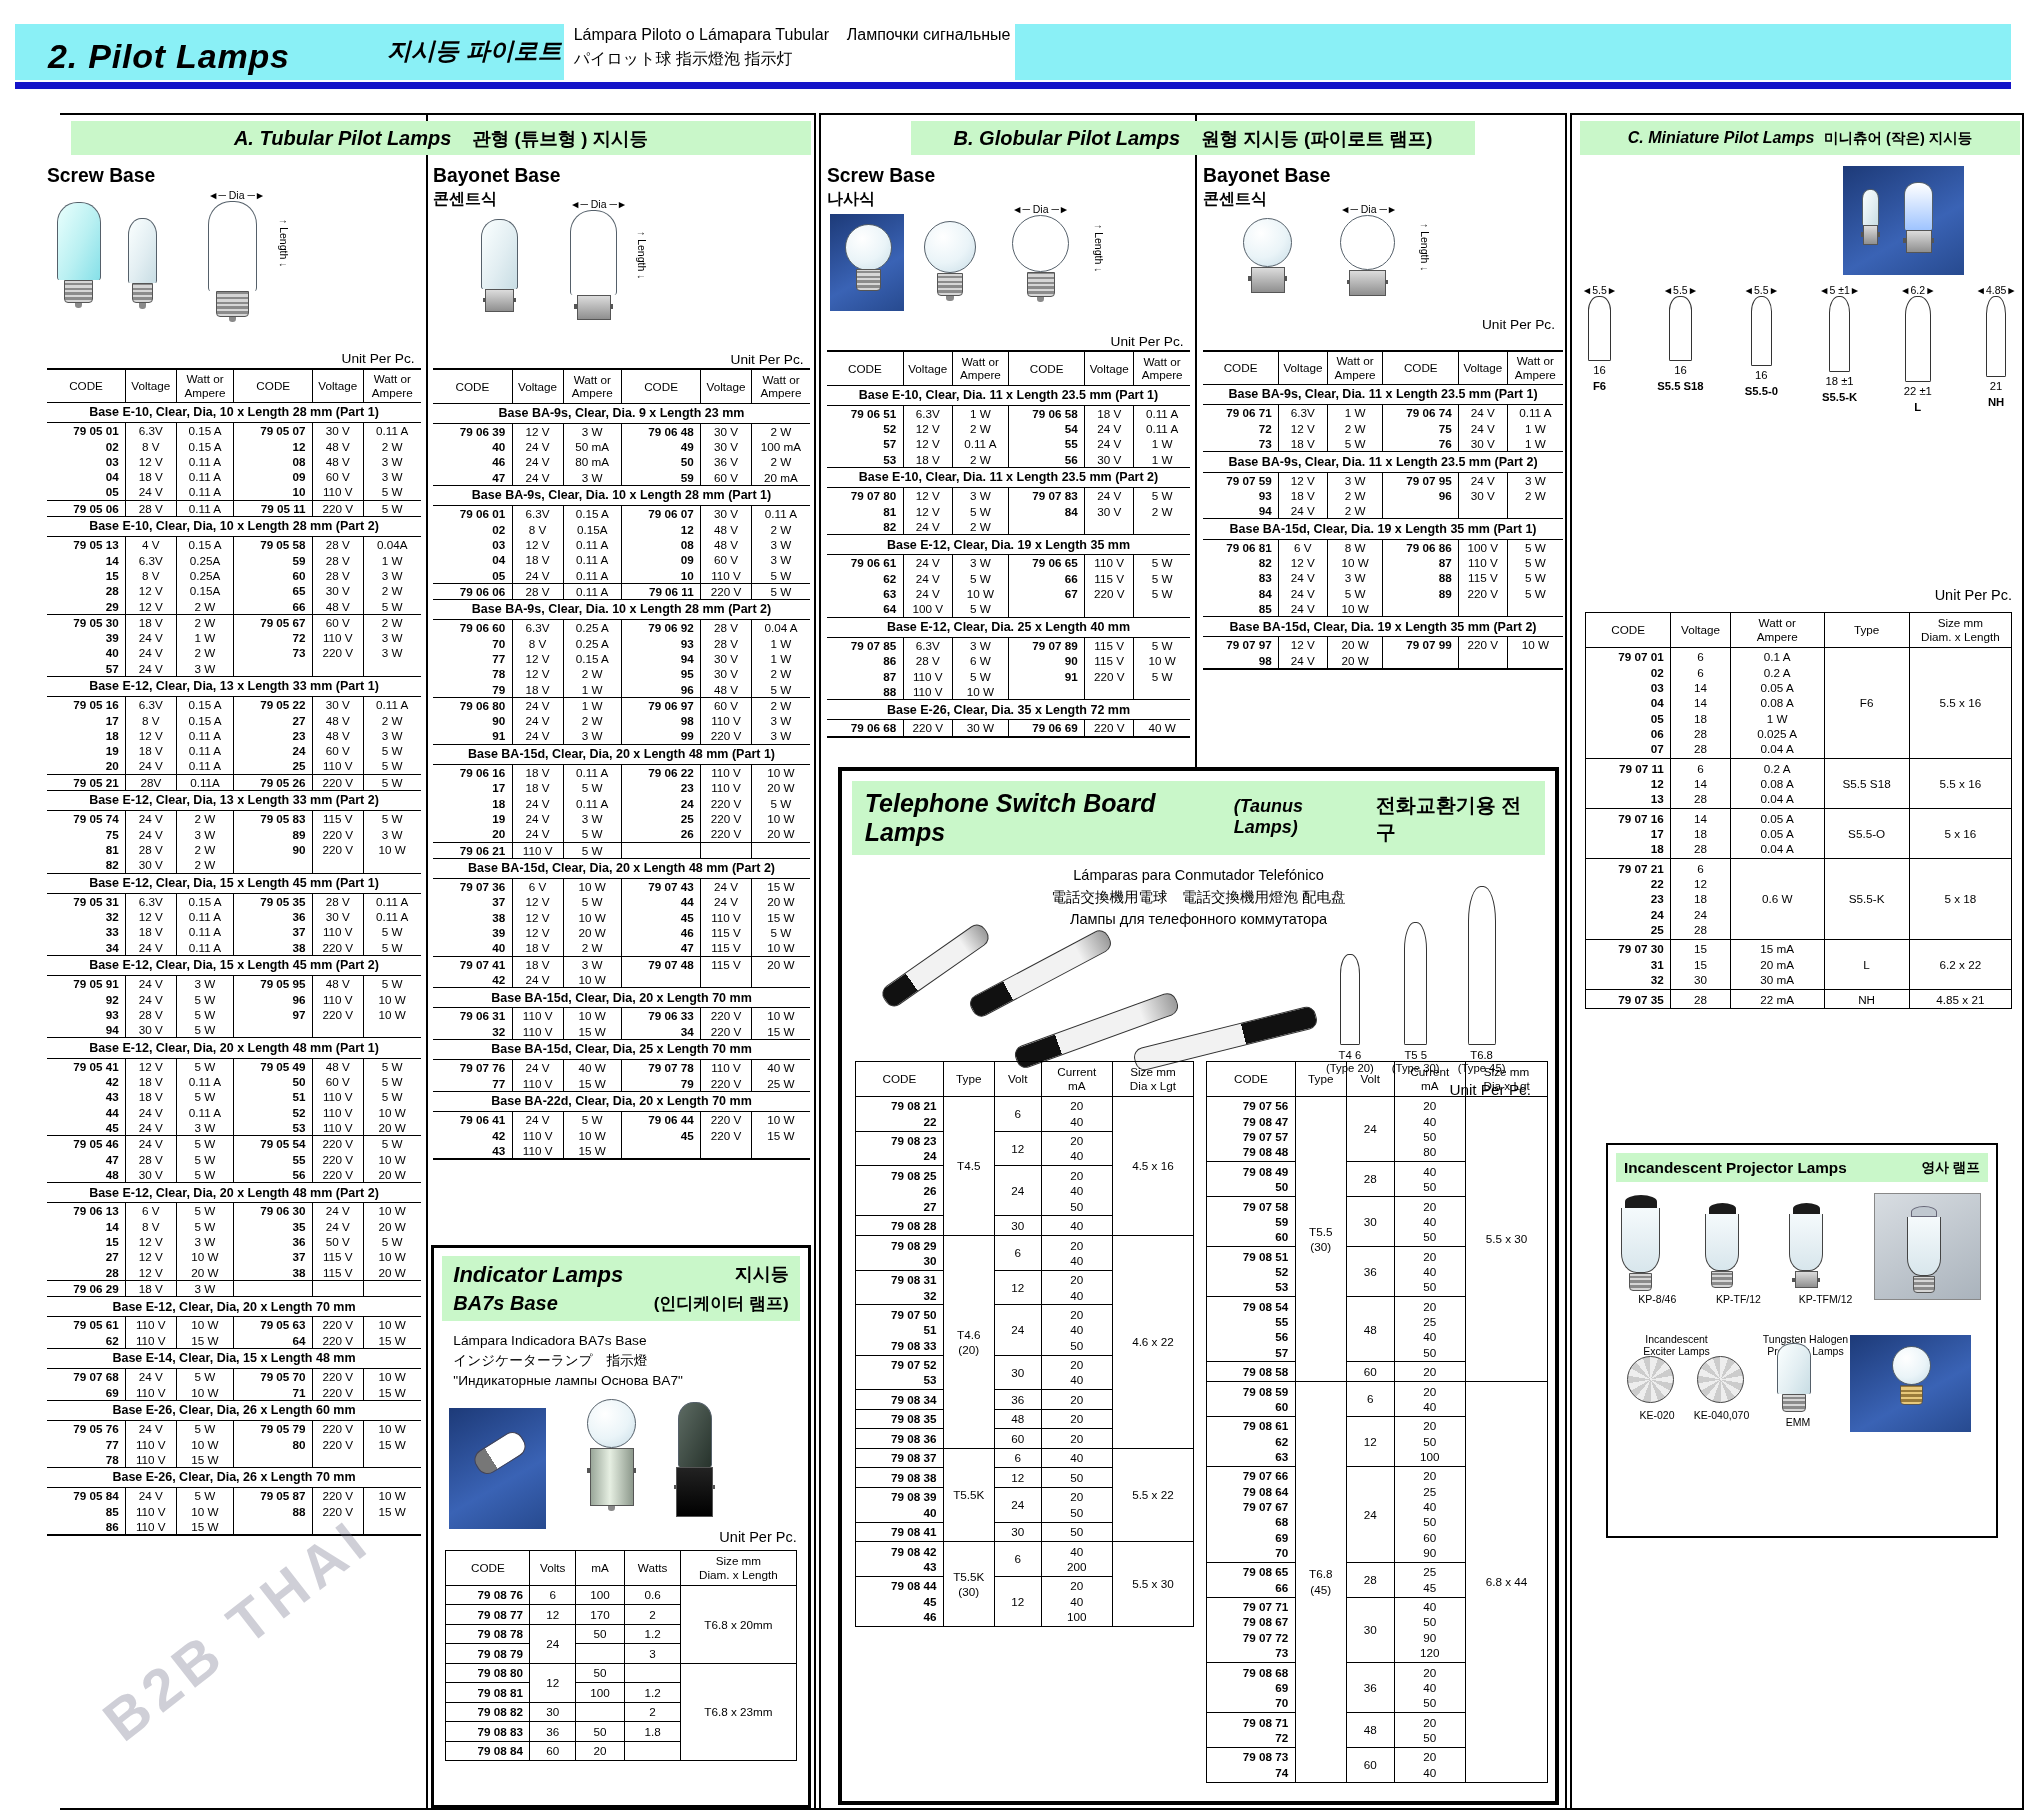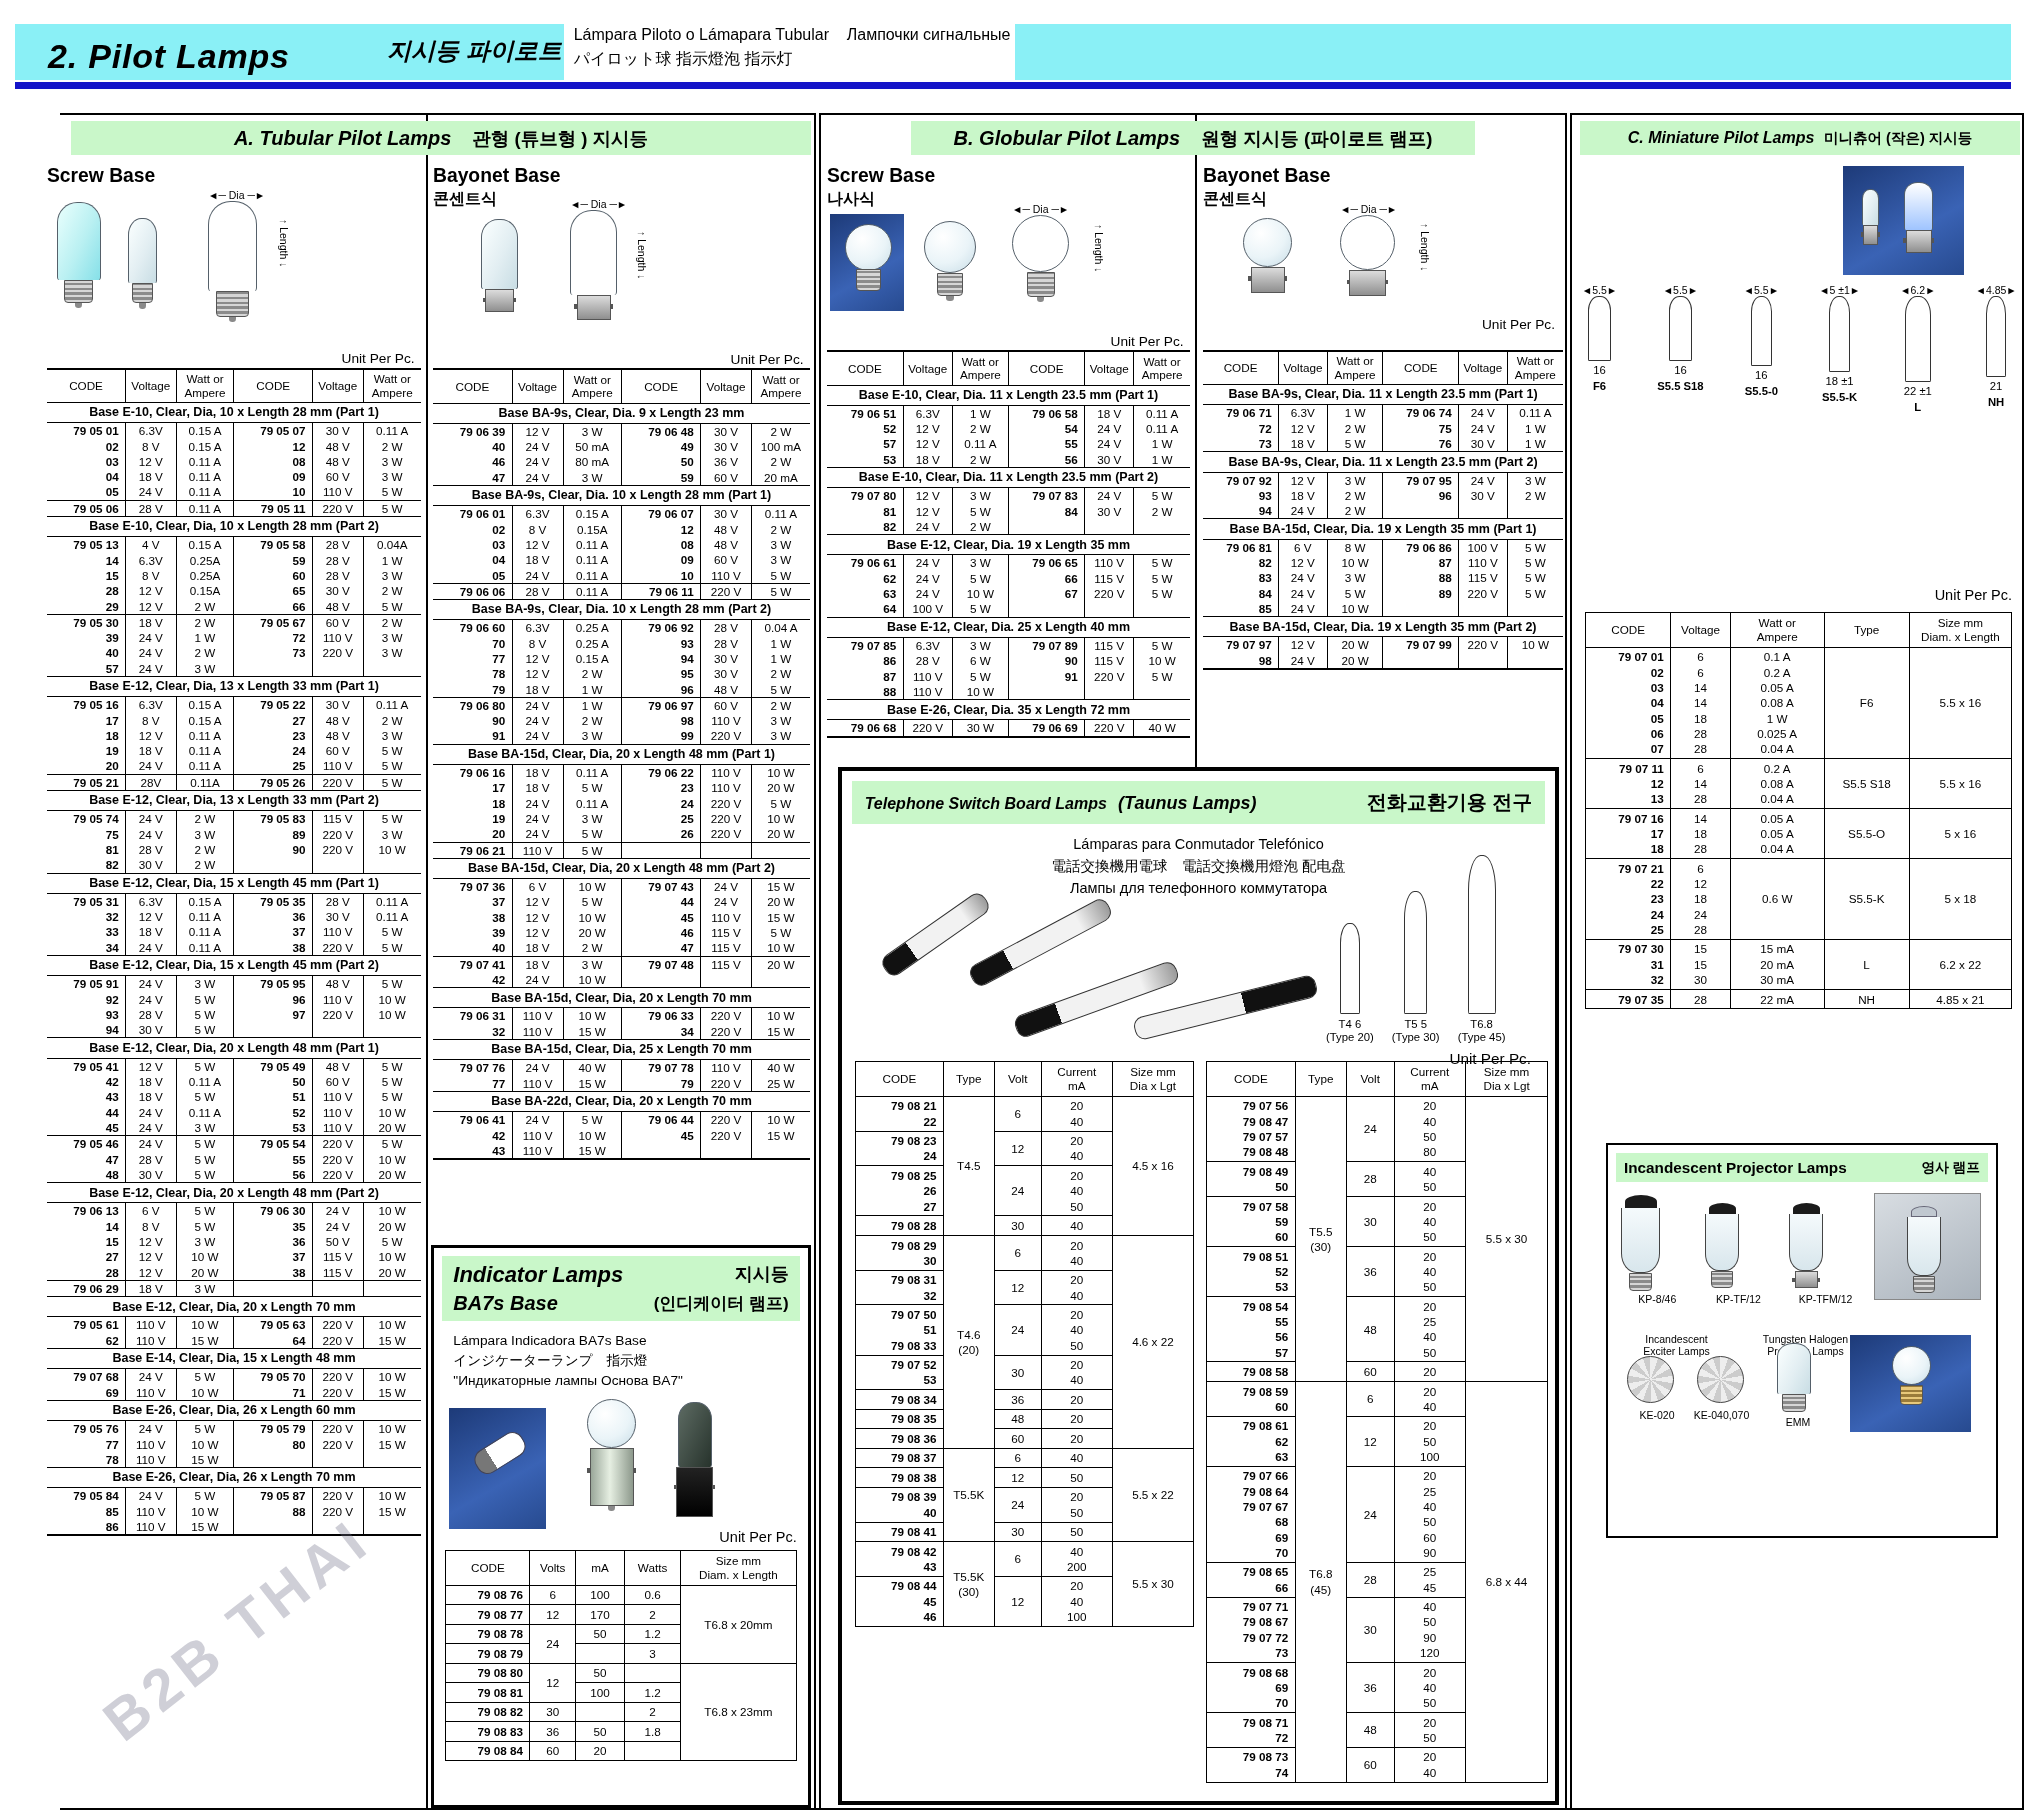--- a/index.html
+++ b/index.html
@@ -1385,21 +1385,21 @@
               <td class="v">18 V</td>
               <td class="w">5 W</td>
               <td class="code">76</td>
               <td class="v">30 V</td>
               <td class="w">1 W</td>
             </tr>
             <tr class="head">
               <td colspan="6">Base BA-9s, Clear, Dia. 11 x Length 23.5 mm (Part 2)</td>
             </tr>
             <tr>
-              <td class="code">79 07 92</td>
+              <td class="code">79 07 59</td>
               <td class="v">12 V</td>
               <td class="w">3 W</td>
               <td class="code">79 07 95</td>
               <td class="v">24 V</td>
               <td class="w">3 W</td>
             </tr>
             <tr>
               <td class="code">93</td>
               <td class="v">18 V</td>
               <td class="w">2 W</td>
@@ -1477,21 +1477,21 @@
               <td class="v"></td>
               <td class="w"></td>
             </tr>
           </tbody>
         </table>
       </div>
   </div>
 
   <div class="abs blackbox" style="left:838px;top:767px;width:721px;height:1038px;border-width:4px;">
     <div class="greenhead" style="margin:9.7px;padding:8px 13px;display:flex;align-items:baseline;gap:11.3px;">
-      <span style="font-size:16px;font-weight:bold;font-style:italic;">Telephone Switch  Board Lamps</span>
+      <span style="font-size:25px;font-weight:bold;font-style:italic;">Telephone Switch  Board Lamps</span>
       <span style="font-size:18px;font-weight:bold;font-style:italic;">(Taunus Lamps)</span>
       <span style="font-size:20px;font-weight:bold;margin-left:auto;">전화교환기용 전구</span>
     </div>
     <div style="padding:0 24px;font-size:14.5px;line-height:22px;text-align:center;">
       <div>Lámparas para Conmutador Telefónico</div>
       <div>電話交換機用電球　電話交換機用燈泡  配电盘</div>
       <div>Лампы для телефонного коммутатора</div>
     </div>
     <div style="position:relative;height:161px;">
       <div class="stick" style="left:32px;top:24px;transform:rotate(-35deg);"></div>

